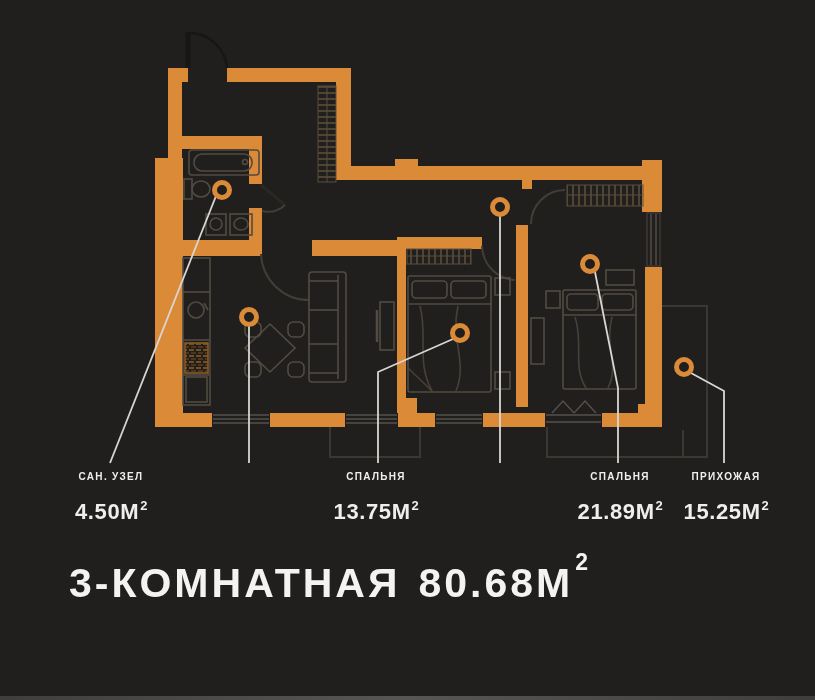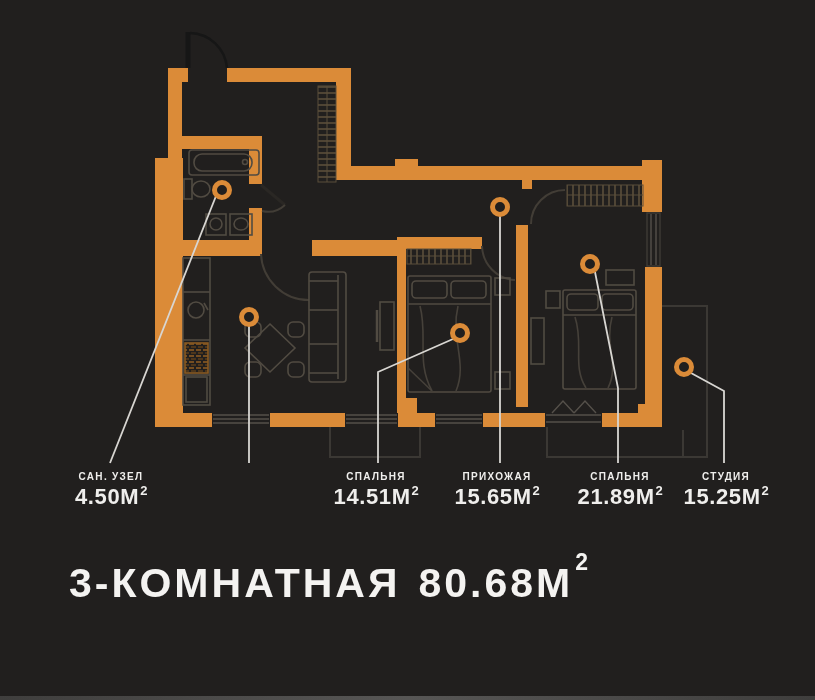--- a/index.html
+++ b/index.html
@@ -9,21 +9,21 @@
     font-family:"Liberation Sans", sans-serif;
   }
   .edge-strip{position:absolute;bottom:0;left:0;width:815px;height:4px;
     background:linear-gradient(to right,#3f3e3d,#575655,#3f3e3d);}
   svg.plan{position:absolute;left:0;top:0;}
   .room-label{
     position:absolute;top:469px;transform:translateX(-50%);
     text-align:center;color:#efeeec;white-space:nowrap;
   }
   .room-name{font-size:10px;font-weight:bold;letter-spacing:1.3px;line-height:15px;}
-  .room-area{font-size:22px;font-weight:bold;letter-spacing:0.6px;line-height:25px;margin-top:0;}
+  .room-area{font-size:22px;font-weight:bold;letter-spacing:0.6px;line-height:25px;margin-top:15px;}
   .room-area sup{font-size:13px;line-height:0;position:relative;top:-1px;left:1px;}
   .plan-title{
     position:absolute;top:560px;left:0;width:655px;text-align:center;
     color:#f4f3f1;font-weight:bold;font-size:41px;letter-spacing:3px;white-space:nowrap;
   }
   .plan-title .sp{display:inline-block;width:18px;}
   .plan-title sup{font-size:23px;line-height:0;position:relative;top:-12px;left:2px;letter-spacing:0;}
 </style>
 </head>
 <body>
@@ -246,32 +246,28 @@
       <circle cx="684" cy="367" r="7.5"></circle>
     </g>
   </svg>
 
   <div class="room-label" style="left:111px">
     <div class="room-name">САН. УЗЕЛ</div>
     <div class="room-area"><span>4.50</span><span>М</span><sup>2</sup></div>
   </div>
   <div class="room-label" style="left:376px">
     <div class="room-name">СПАЛЬНЯ</div>
-    <div class="room-area"><span>14.51</span><span>М</span><sup>2</sup></div>
-  </div>
-  <div class="room-label" style="left:497px">
-    <div class="room-name">ПРИХОЖАЯ</div>
-    <div class="room-area"><span>15.65</span><span>М</span><sup>2</sup></div>
+    <div class="room-area"><span>13.75</span><span>М</span><sup>2</sup></div>
   </div>
   <div class="room-label" style="left:620px">
     <div class="room-name">СПАЛЬНЯ</div>
     <div class="room-area"><span>21.89</span><span>М</span><sup>2</sup></div>
   </div>
   <div class="room-label" style="left:726px">
-    <div class="room-name">СТУДИЯ</div>
+    <div class="room-name">ПРИХОЖАЯ</div>
     <div class="room-area"><span>15.25</span><span>М</span><sup>2</sup></div>
   </div>
 
   <div class="plan-title">
     <span>3-КОМНАТНАЯ</span><span class="sp"></span><span>80.68</span><span>М</span><sup>2</sup>
   </div>
 
   <div class="edge-strip"></div>
 </div>
 

